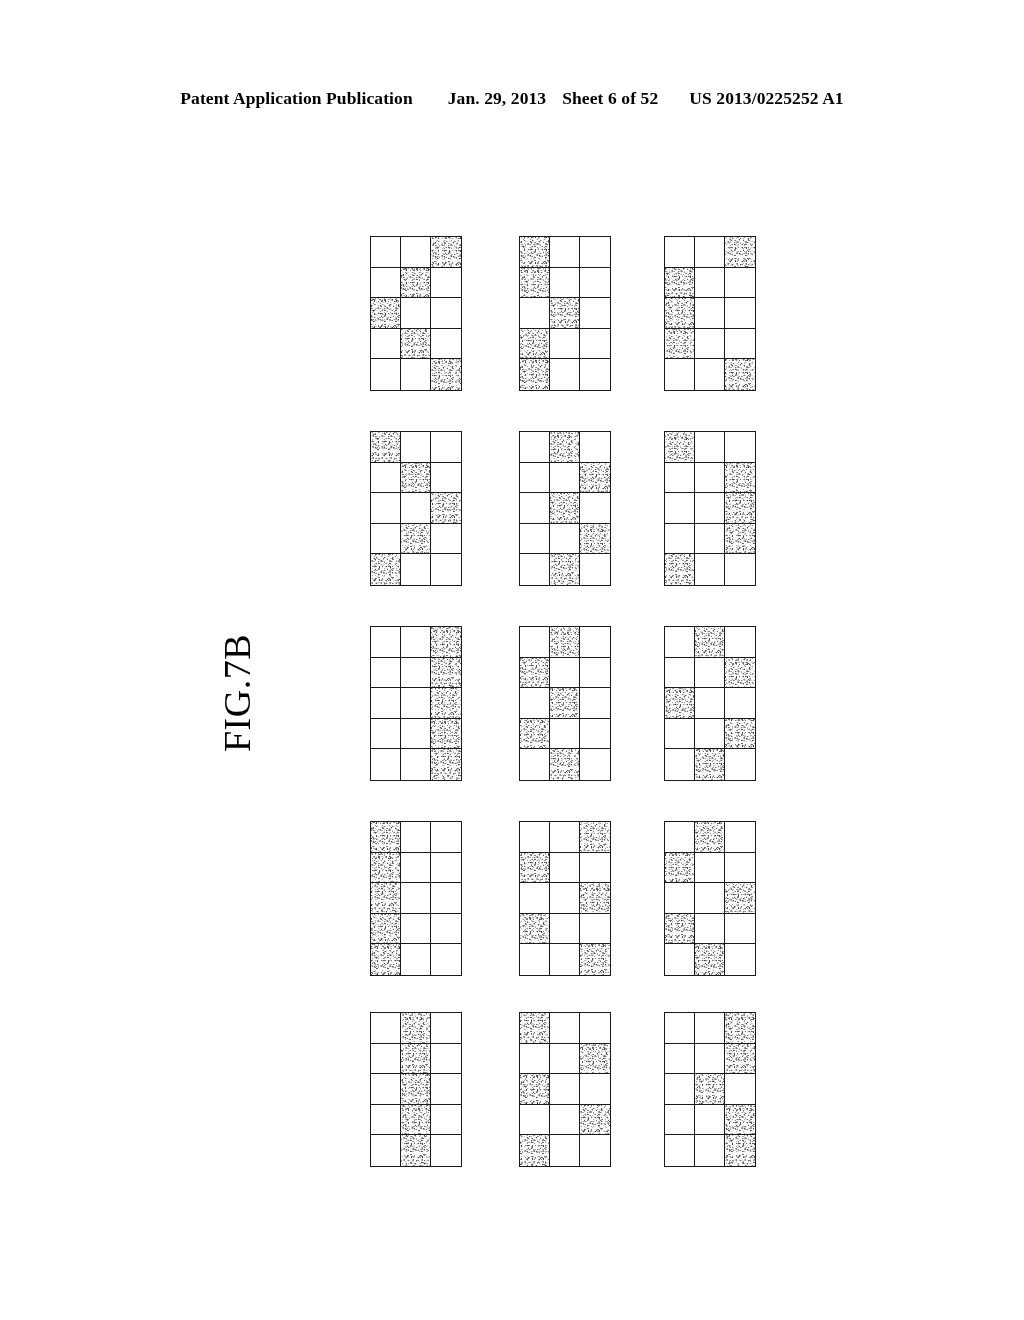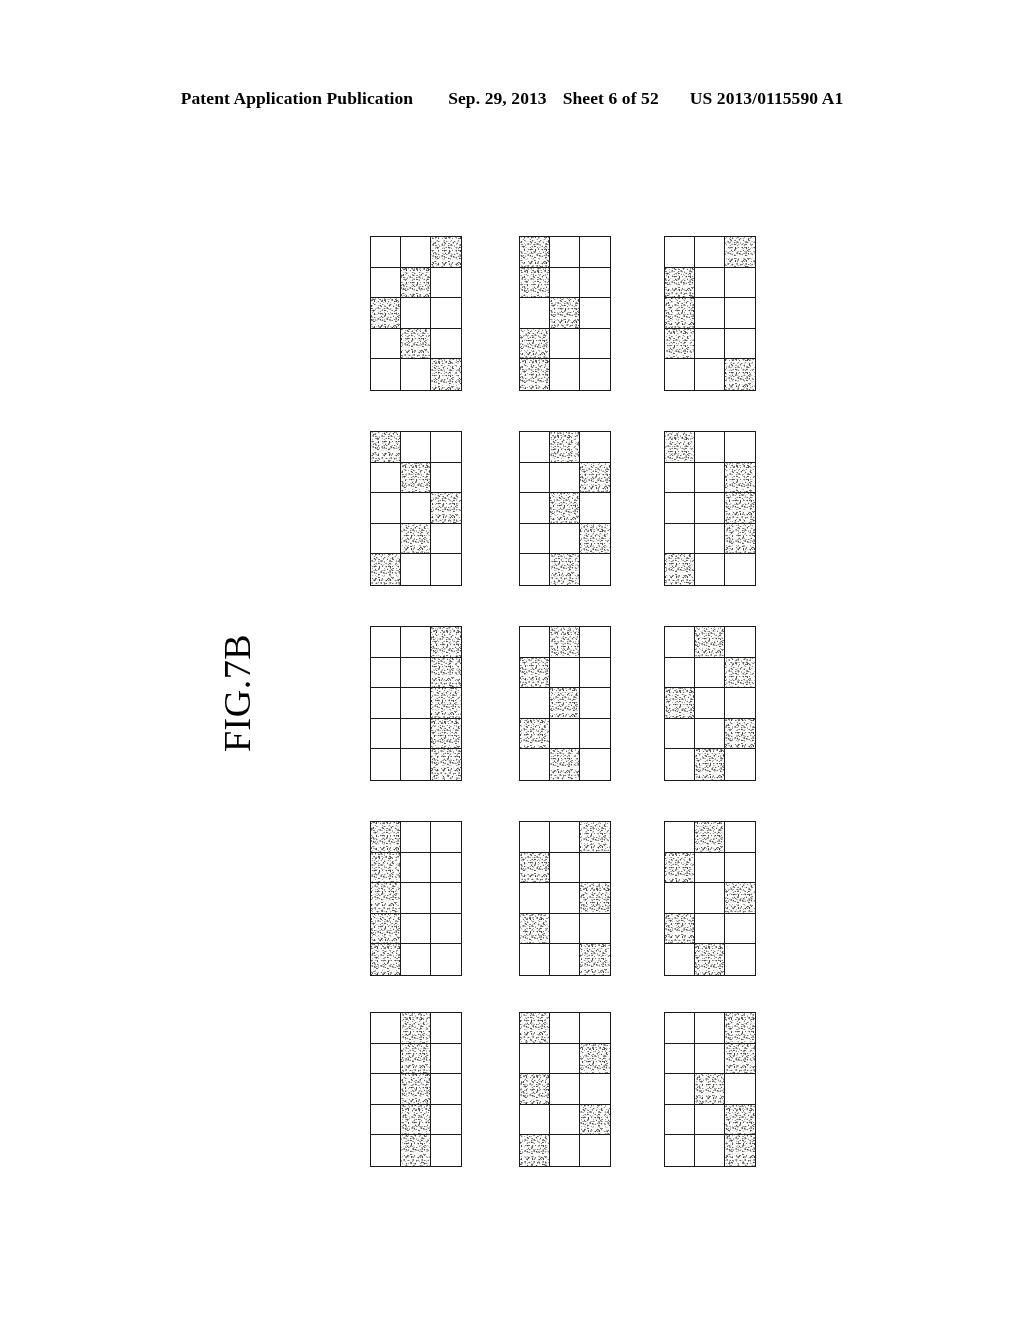--- a/index.html
+++ b/index.html
@@ -140,25 +140,25 @@
     opacity: 0.85;
     pointer-events: none;
   }
 </style>
 </head>
 <body>
 
 <div id="page-header">
   <span class="hdr-seg">Patent Application Publication</span>
   <span class="gap-lg"></span>
-  <span class="hdr-seg">Sep. 29, 2013</span>
+  <span class="hdr-seg">Jan. 29, 2013</span>
   <span class="gap-sm"></span>
   <span class="hdr-seg">Sheet 6 of 52</span>
   <span class="gap-md"></span>
-  <span class="hdr-seg">US 2013/0115590 A1</span>
+  <span class="hdr-seg">US 2013/0225252 A1</span>
 </div>
 
 <div id="figure-label">FIG.7B</div>
 
 <div id="figure-area">
     <div class="panel-group" style="left: 0px; top: 0px;">
       <div class="panel-label" style="left: 356px; top: 238px;">P5</div>
       <div class="grid" style="left: 370px; top: 236px; width: 90px; height: 153px;">
         <div class="cell"></div>
         <div class="cell"></div>

